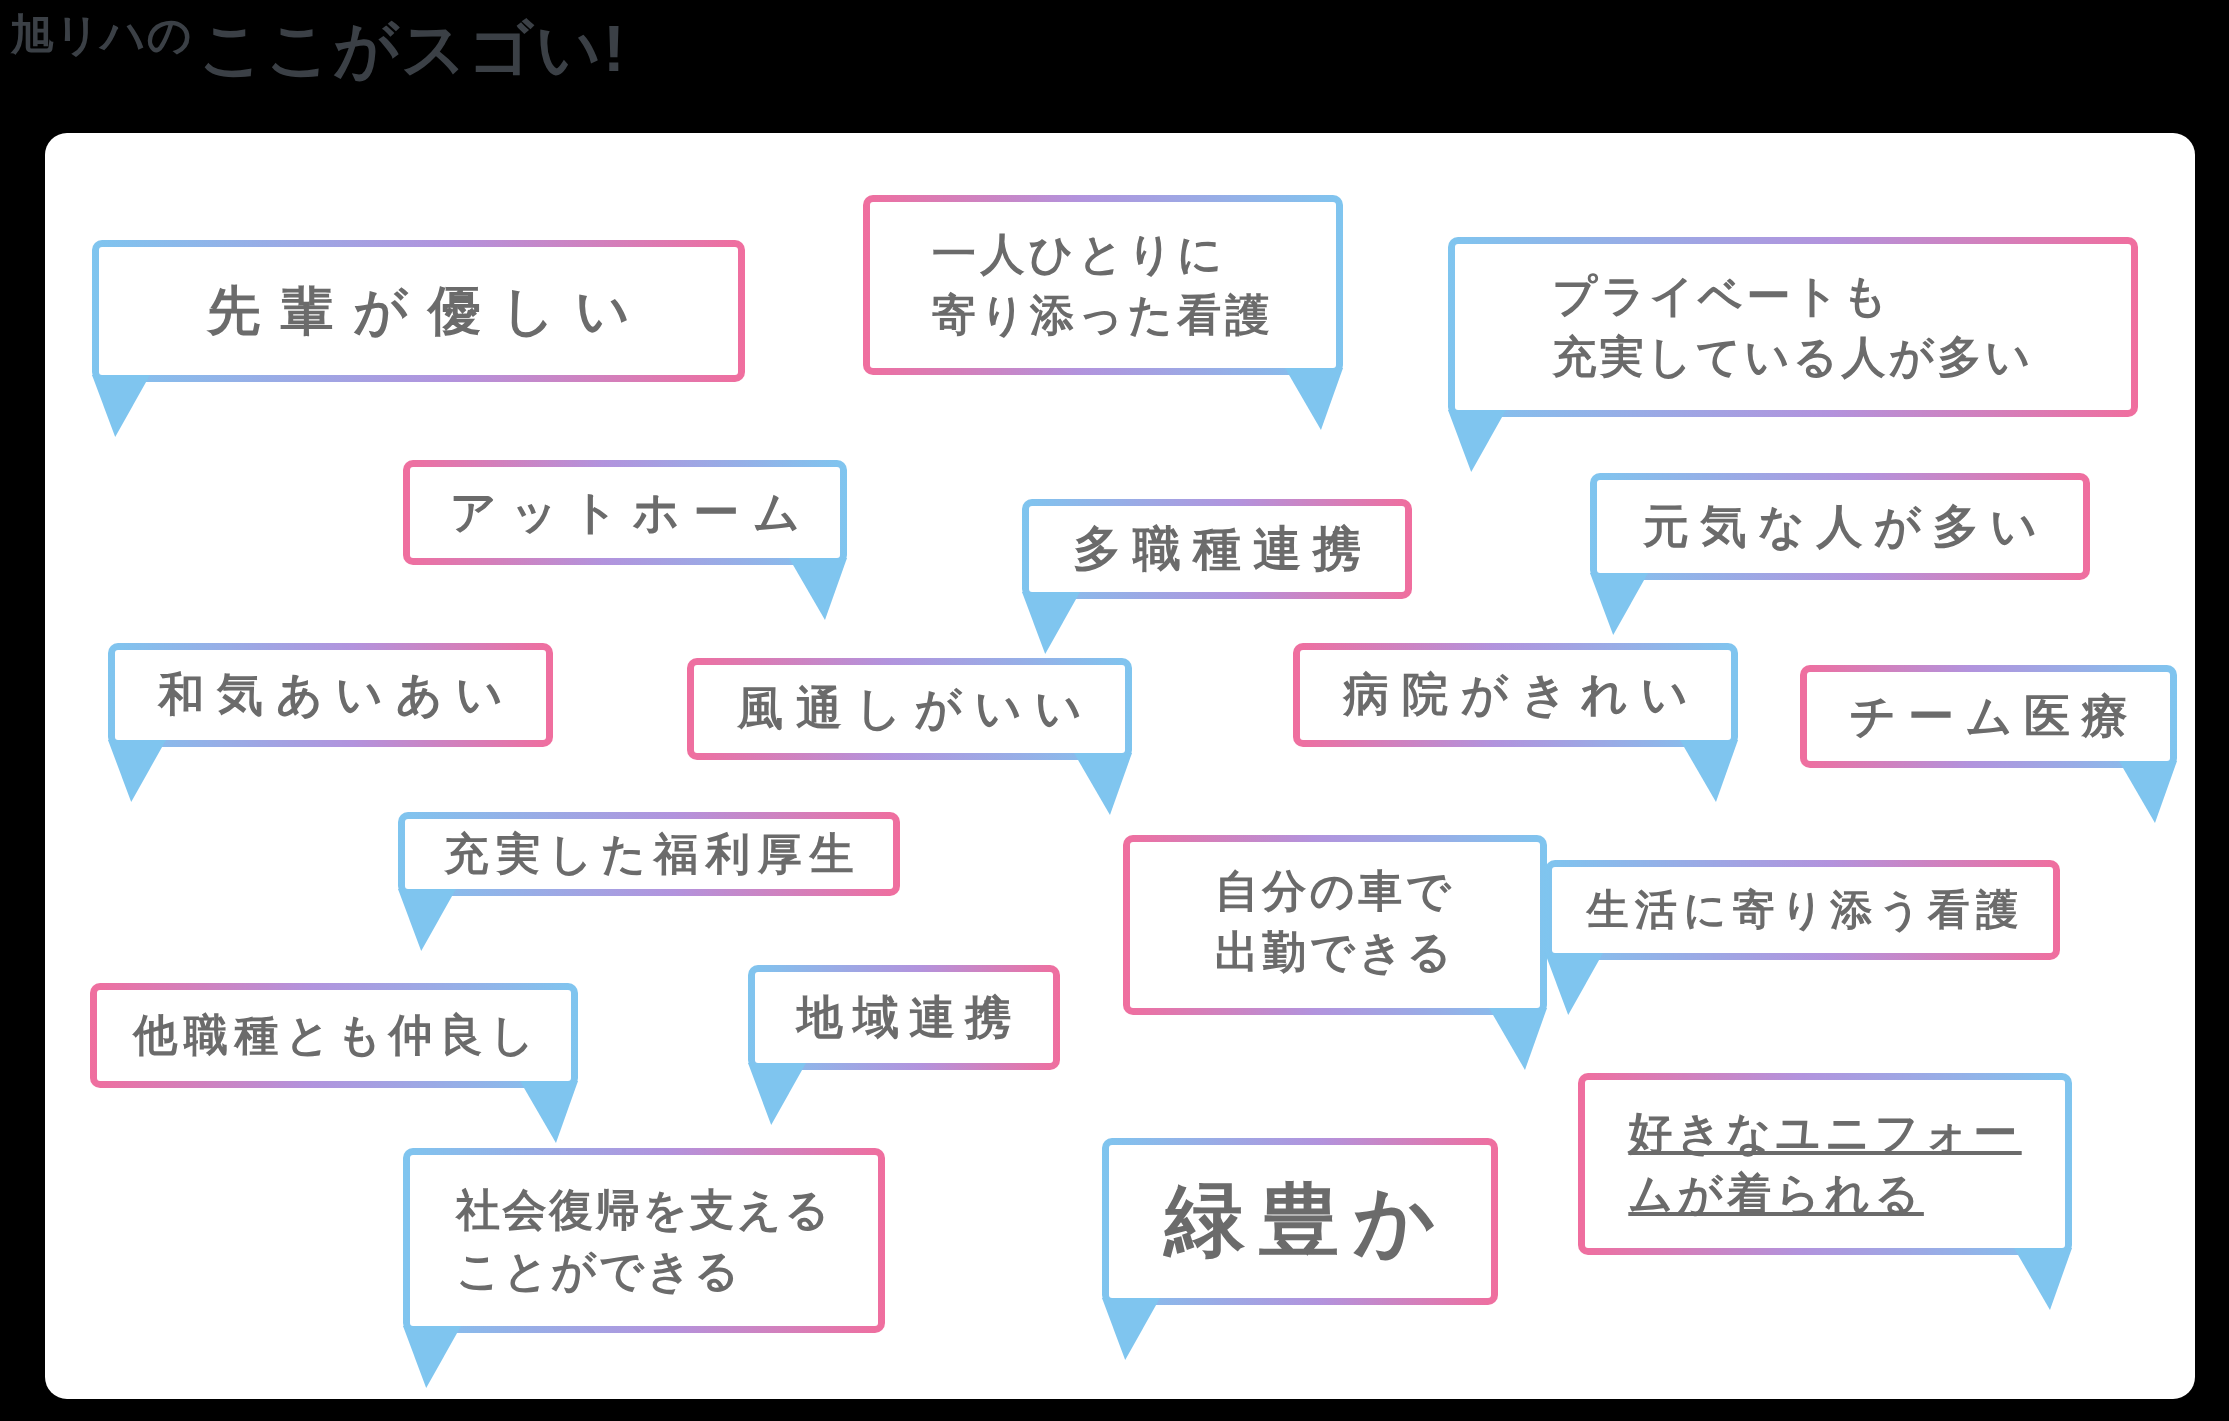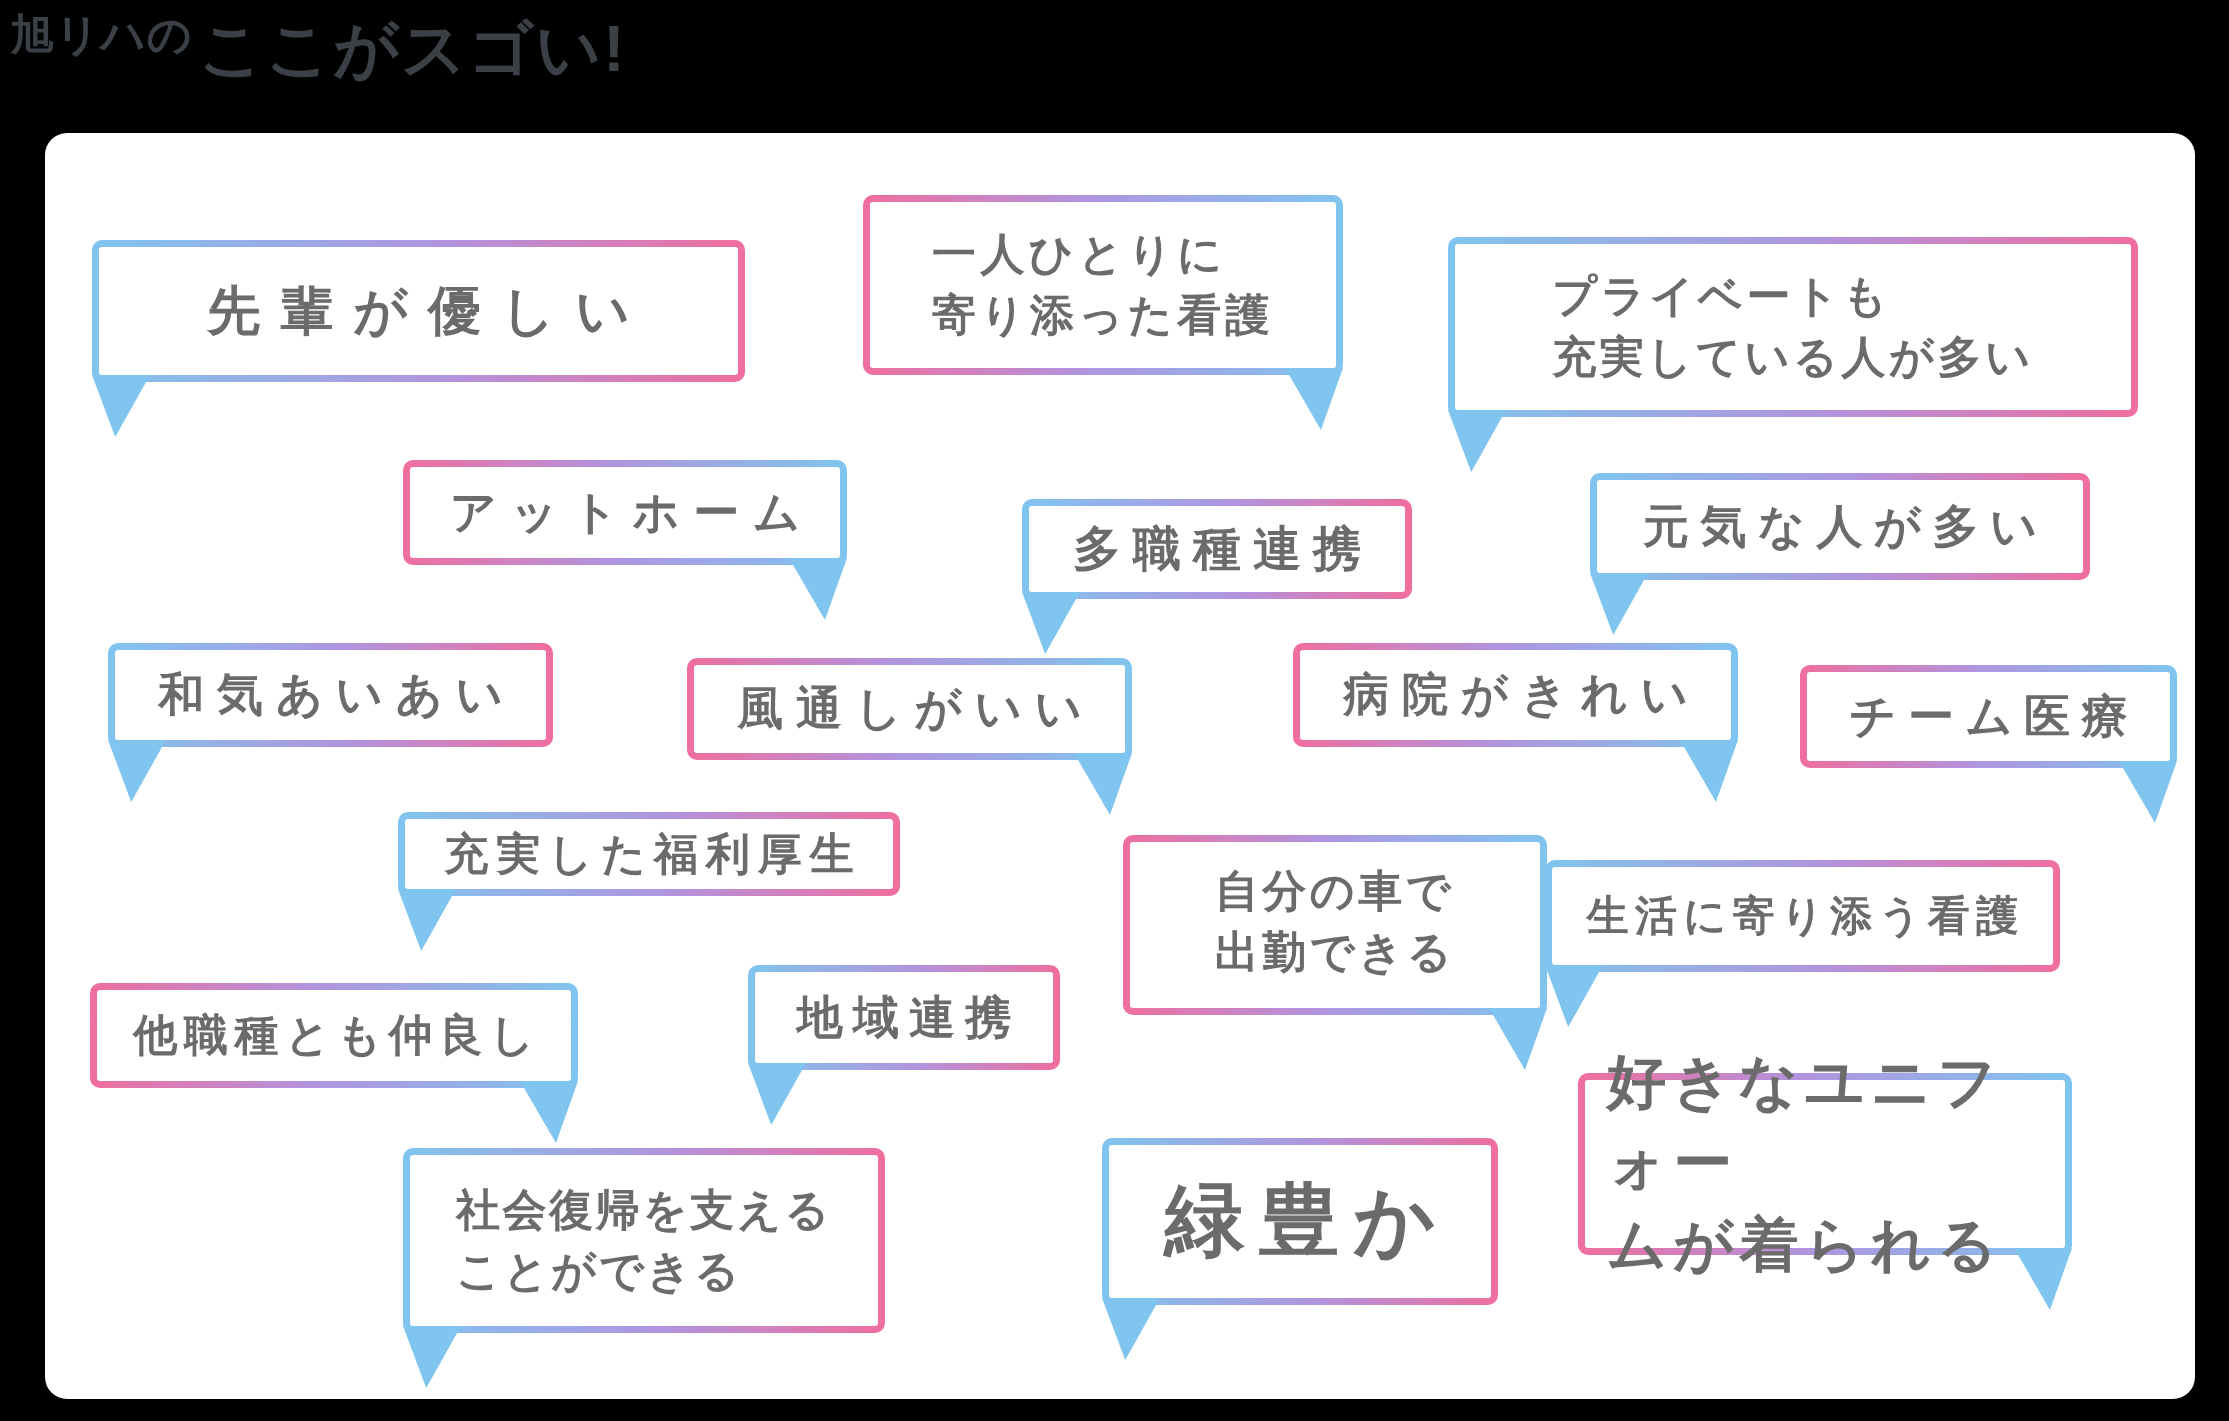--- a/index.html
+++ b/index.html
@@ -139,37 +139,37 @@
     <span class="bubble-text" style="font-size:44px;letter-spacing:.18em;text-indent:.18em;text-align:center;">充実した福利厚生</span>
     <div class="tail tail-left"></div>
   </div>
 
   <div class="bubble g-pb" style="left:1123px;top:835px;width:424px;height:180px;font-family:Liberation Mono, monospace;">
     <span class="bubble-text" style="font-size:44px;letter-spacing:.08em;">自分の車で
 出勤できる</span>
     <div class="tail tail-right"></div>
   </div>
 
-  <div class="bubble g-bp" style="left:1545px;top:860px;width:515px;height:112px;">
+  <div class="bubble g-bp" style="left:1545px;top:860px;width:515px;height:100px;">
     <span class="bubble-text" style="font-size:42px;letter-spacing:.15em;text-indent:.15em;text-align:center;">生活に寄り添う看護</span>
     <div class="tail tail-left"></div>
   </div>
 
   <div class="bubble g-pb" style="left:90px;top:983px;width:488px;height:105px;">
     <span class="bubble-text" style="font-size:44px;letter-spacing:.15em;text-indent:.15em;text-align:center;">他職種とも仲良し</span>
     <div class="tail tail-right"></div>
   </div>
 
   <div class="bubble g-bp" style="left:748px;top:965px;width:312px;height:105px;">
     <span class="bubble-text" style="font-size:46px;letter-spacing:.22em;text-indent:.22em;text-align:center;">地域連携</span>
     <div class="tail tail-left"></div>
   </div>
 
   <div class="bubble g-pb" style="left:1578px;top:1073px;width:494px;height:182px;">
-    <span class="bubble-text" style="font-size:59px;letter-spacing:.1em;">好きなユニフォー
+    <span class="bubble-text" style="font-size:44px;letter-spacing:.1em;text-decoration:underline;">好きなユニフォー
 ムが着られる</span>
     <div class="tail tail-right"></div>
   </div>
 
   <div class="bubble g-bp" style="left:403px;top:1148px;width:482px;height:185px;">
     <span class="bubble-text" style="font-size:44px;letter-spacing:.06em;">社会復帰を支える
 ことができる</span>
     <div class="tail tail-left"></div>
   </div>
 

